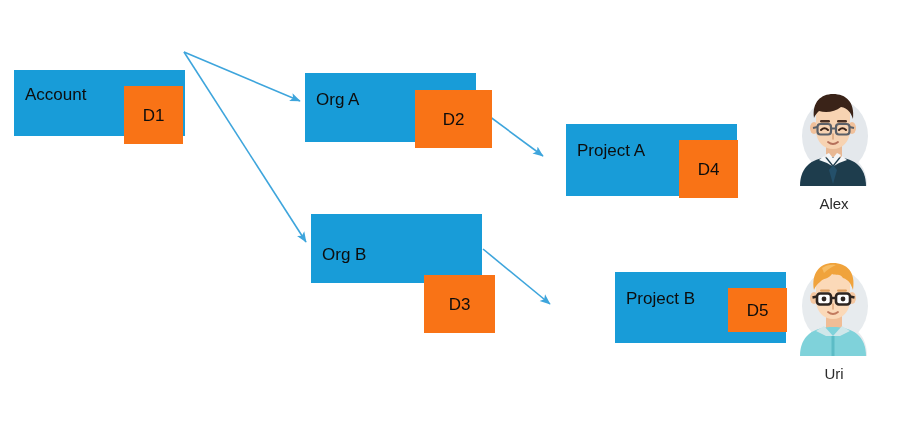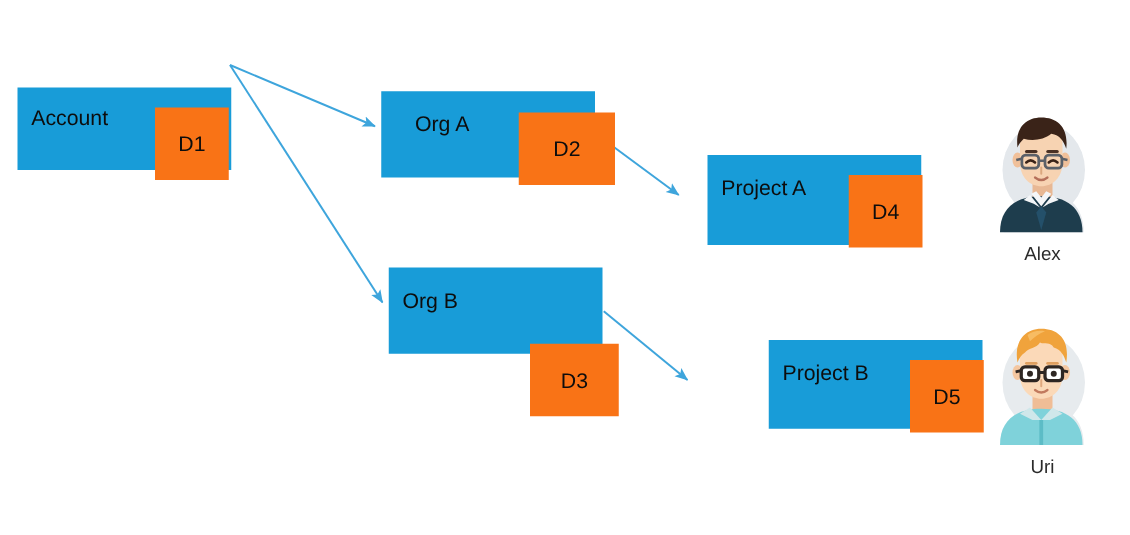--- a/index.html
+++ b/index.html
@@ -94,46 +94,46 @@
   <div class="node" style="left:14px; top:22px; width:204px; height:74px;margin-top:48px;">
     <div class="node-box" style="width:171px; height:66px;"></div>
     <div class="node-label" style="left:11px; top:16px;">Account</div>
     <div class="chip" style="left:110px; top:16px; width:59px; height:58px;">
       <span class="chip-label">D1</span>
     </div>
   </div>
 
   <div class="node" style="left:305px; top:73px; width:171px; height:76px;">
     <div class="node-box" style="width:171px; height:69px;"></div>
-    <div class="node-label" style="left:11px; top:18px;margin-left:16px;">Org A</div>
+    <div class="node-label" style="left:11px; top:18px;">Org A</div>
     <div class="chip" style="left:110px; top:17px; width:77px; height:58px;">
       <span class="chip-label">D2</span>
     </div>
   </div>
 
   <div class="node" style="left:311px; top:214px; width:171px; height:76px;">
     <div class="node-box" style="width:171px; height:69px;"></div>
-    <div class="node-label" style="left:11px; top:18px;text-align:center;">Org B</div>
+    <div class="node-label" style="left:11px; top:32px;text-align:center;">Org B</div>
     <div class="chip" style="left:113px; top:17px; width:71px; height:58px;margin-top:44px;">
       <span class="chip-label">D3</span>
     </div>
   </div>
 
   <div class="node" style="left:566px; top:124px; width:201px; height:76px;">
     <div class="node-box" style="width:171px; height:72px;"></div>
     <div class="node-label" style="left:11px; top:18px;">Project A</div>
     <div class="chip" style="left:113px; top:16px; width:59px; height:58px;">
       <span class="chip-label">D4</span>
     </div>
   </div>
 
   <div class="node" style="left:582px; top:272px; width:171px; height:76px;margin-left:33px;">
     <div class="node-box" style="width:171px; height:71px;"></div>
     <div class="node-label" style="left:11px; top:18px;">Project B</div>
-    <div class="chip" style="left:113px; top:16px; width:59px; height:58px;">
+    <div class="chip" style="left:113px; top:16px; width:59px; height:44px;">
       <span class="chip-label">D5</span>
     </div>
   </div>
 
   <div class="person" style="left:786px; top:260px;">
     <svg class="person-avatar" viewBox="0 0 96 96">
 
       <ellipse cx="49" cy="46" rx="33" ry="37" fill="#e7ebee"></ellipse>
       <path d="M17 96 C17 74 31 64 49 64 C67 64 81 74 81 96 Z" fill="#e7ebee"></path>
 

